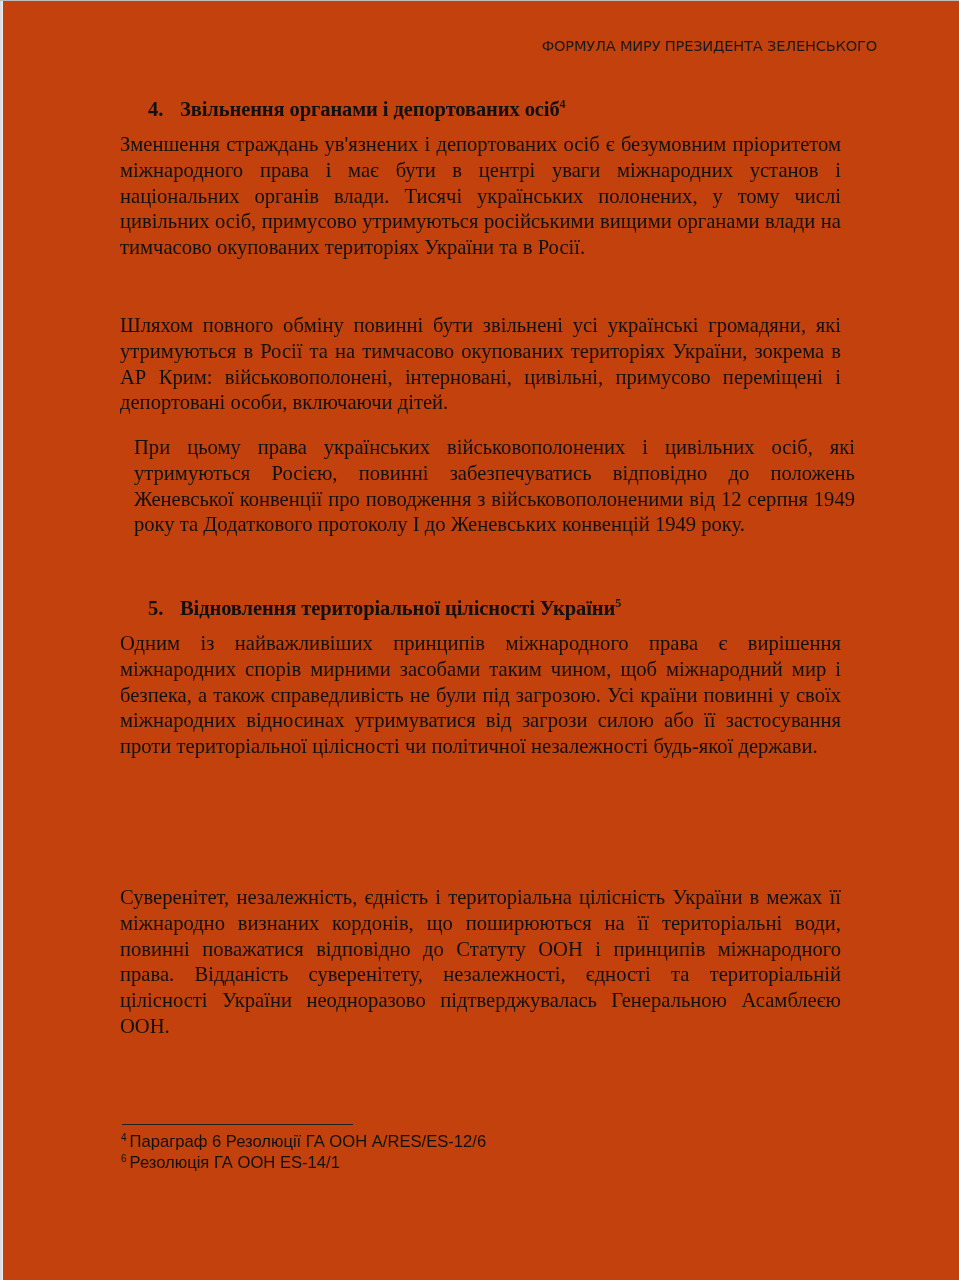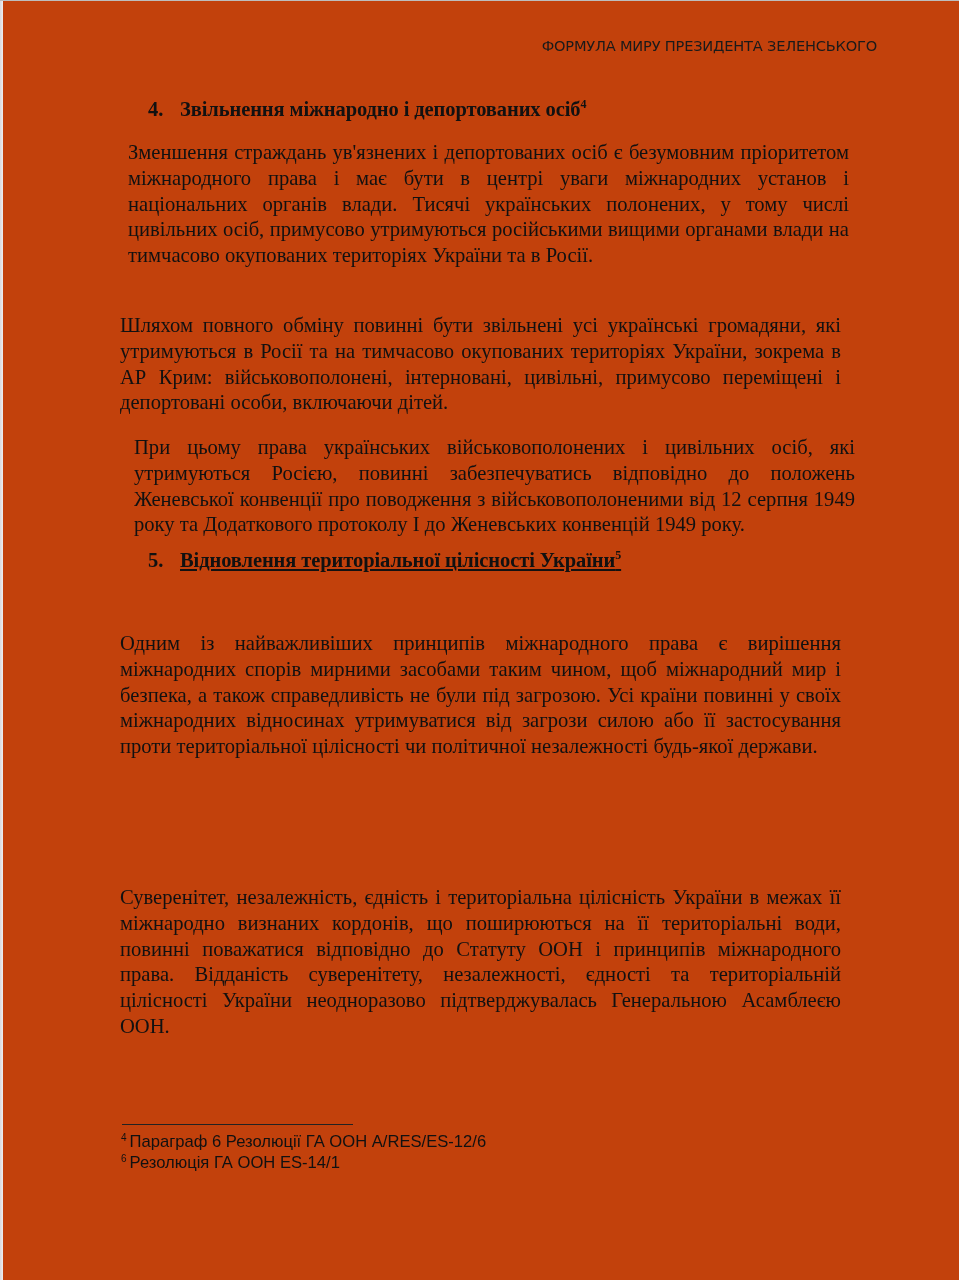--- a/index.html
+++ b/index.html
@@ -96,28 +96,28 @@
 
 <div class="viewer">
   <div class="edge-left"></div>
   <div class="edge-right"></div>
 
   <div class="page">
 
     <div class="running-header">ФОРМУЛА МИРУ ПРЕЗИДЕНТА ЗЕЛЕНСЬКОГО</div>
 
     <div class="heading serif" style="top: 97px;">
-      <span class="num">4.</span><span>Звільнення міжнародно і депортованих осіб</span><sup>4</sup>
+      <span class="num">4.</span><span>Звільнення органами і депортованих осіб</span><sup>4</sup>
     </div>
 
-    <p class="para serif" style="top: 131px; margin:8px;">Зменшення страждань ув'язнених і депортованих осіб є безумовним пріоритетом міжнародного права і має бути в центрі уваги міжнародних установ і національних органів влади. Тисячі українських полонених, у тому числі цивільних осіб, примусово утримуються російськими вищими органами влади на тимчасово окупованих територіях України та в Росії.</p>
+    <p class="para serif" style="top: 131px; margin:0;">Зменшення страждань ув'язнених і депортованих осіб є безумовним пріоритетом міжнародного права і має бути в центрі уваги міжнародних установ і національних органів влади. Тисячі українських полонених, у тому числі цивільних осіб, примусово утримуються російськими вищими органами влади на тимчасово окупованих територіях України та в Росії.</p>
     <p class="para serif" style="top: 312px; margin:0;">Шляхом повного обміну повинні бути звільнені усі українські громадяни, які утримуються в Росії та на тимчасово окупованих територіях України, зокрема в АР Крим: військовополонені, інтерновані, цивільні, примусово переміщені і депортовані особи, включаючи дітей.</p>
     <p class="para serif" style="top: 420px; margin:14px;">При цьому права українських військовополонених і цивільних осіб, які утримуються Росією, повинні забезпечуватись відповідно до положень Женевської конвенції про поводження з військовополоненими від 12 серпня 1949 року та Додаткового протоколу I до Женевських конвенцій 1949 року.</p>
 
-    <div class="heading serif" style="top: 548px; text-decoration: underline;">
+    <div class="heading serif" style="top: 596px;">
       <span class="num">5.</span><span>Відновлення територіальної цілісності України</span><sup>5</sup>
     </div>
 
     <p class="para serif" style="top: 630px; margin:0;">Одним із найважливіших принципів міжнародного права є вирішення міжнародних спорів мирними засобами таким чином, щоб міжнародний мир і безпека, а також справедливість не були під загрозою. Усі країни повинні у своїх міжнародних відносинах утримуватися від загрози силою або її застосування проти територіальної цілісності чи політичної незалежності будь-якої держави.</p>
     <p class="para serif" style="top: 884px; margin:0;">Суверенітет, незалежність, єдність і територіальна цілісність України в межах її міжнародно визнаних кордонів, що поширюються на її територіальні води, повинні поважатися відповідно до Статуту ООН і принципів міжнародного права. Відданість суверенітету, незалежності, єдності та територіальній цілісності України неодноразово підтверджувалась Генеральною Асамблеєю ООН.</p>
 
     <div class="fn-rule"></div>
     <div class="footnotes">
       <div><sup>4</sup><span>Параграф 6 Резолюції ГА ООН A/RES/ES-12/6</span></div>
       <div><sup>6</sup><span>Резолюція ГА ООН ES-14/1</span></div>

